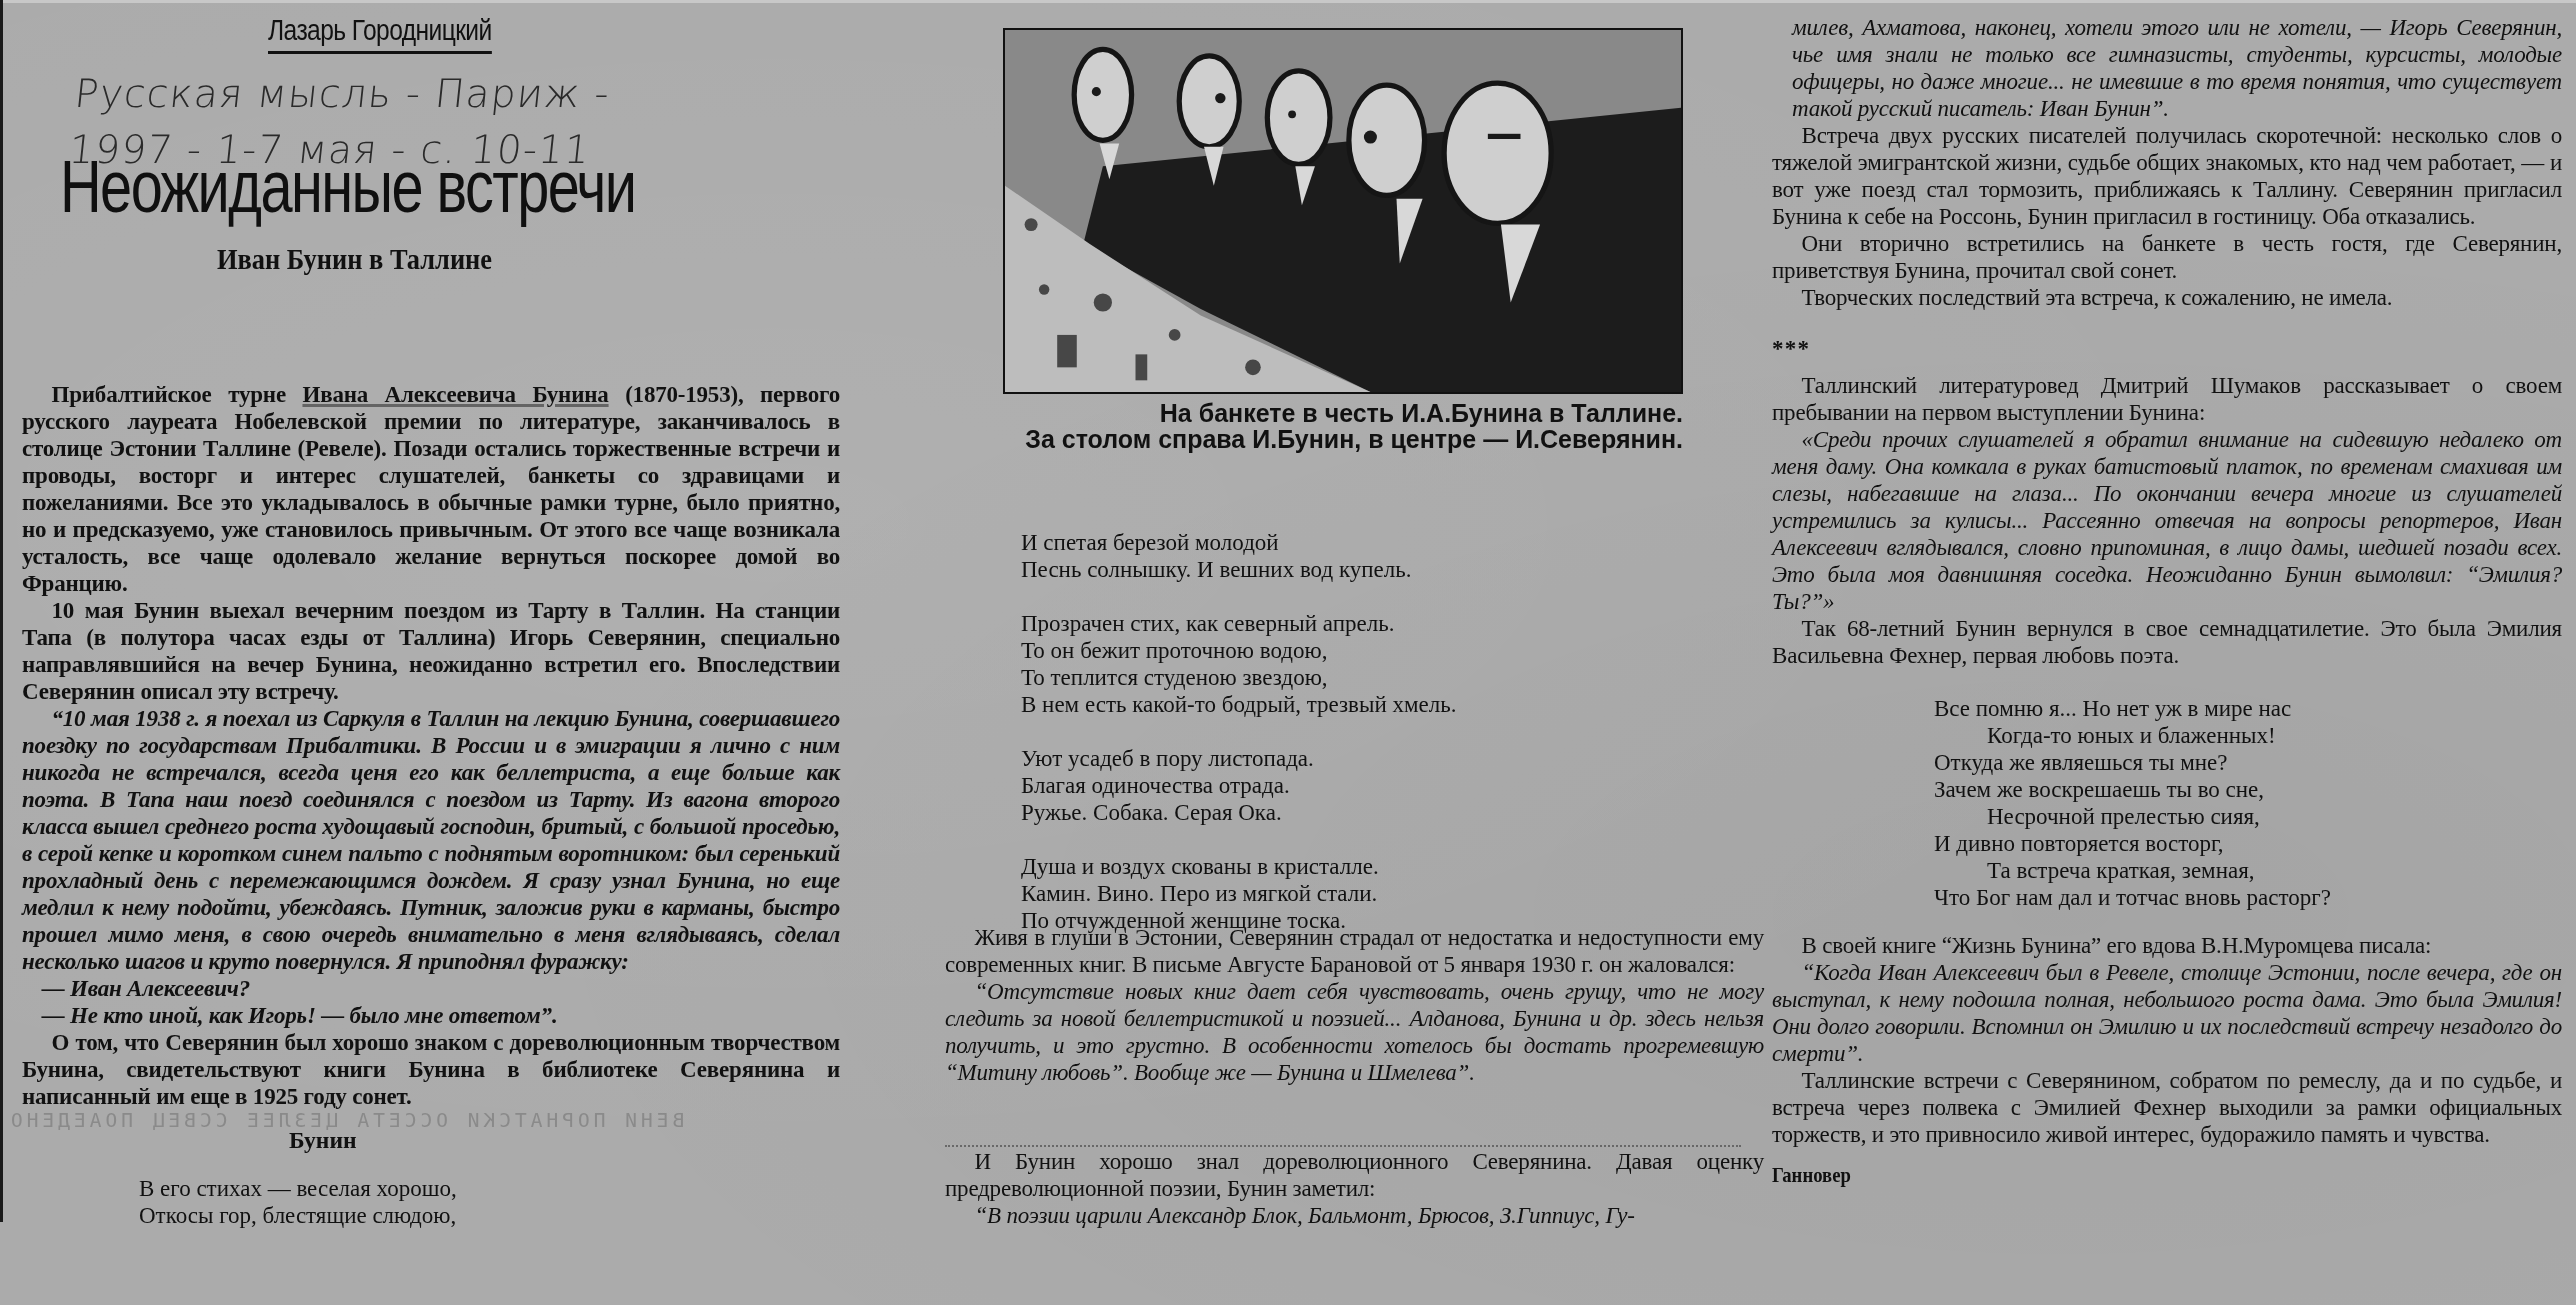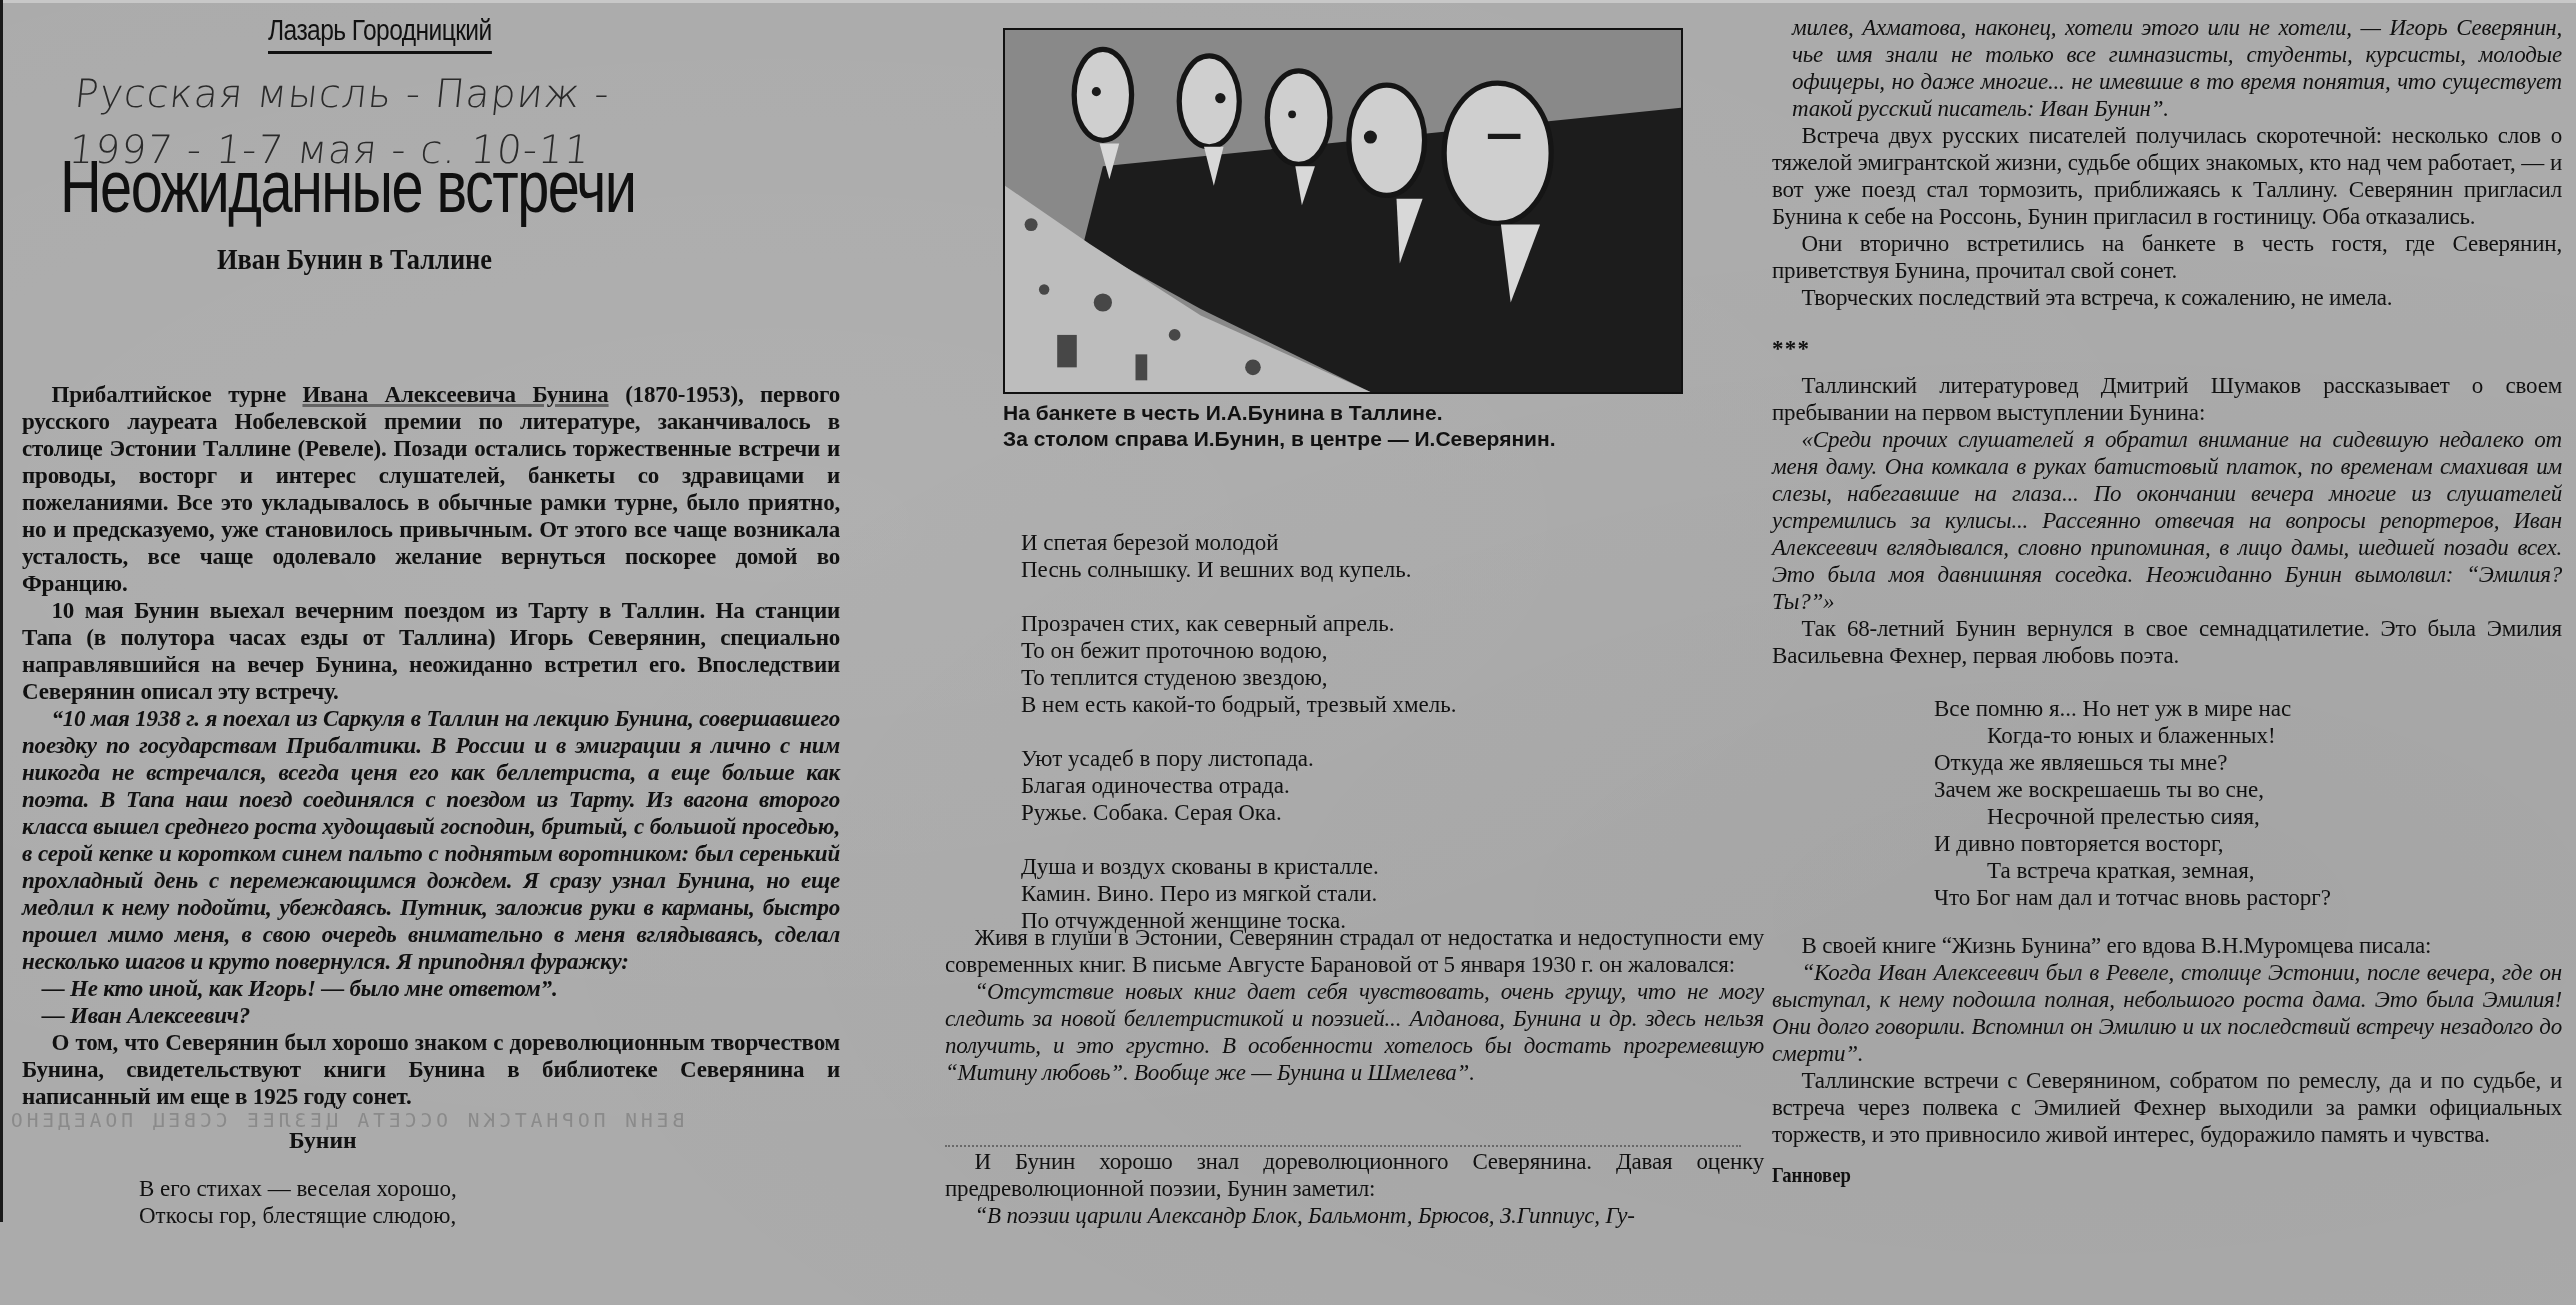--- a/index.html
+++ b/index.html
@@ -85,23 +85,23 @@
 
   
   .photo {
     position: absolute; left: 1003px; top: 27.6px; width: 680px; height: 366px;
     border: 2.6px solid #111; box-sizing: border-box; overflow: hidden;
     background: #b6b6b6;
   }
   .photo svg { width: 100%; height: 100%; display: block; }
   .caption {
     position: absolute; left: 1003px; top: 400px; width: 680px;
-    text-align: left;
+    text-align: right;
     font-family: "Liberation Sans", "DejaVu Sans", sans-serif; font-weight: bold;
-    font-size: 21px; line-height: 26px;
+    font-size: 25px; line-height: 26px;
   }
   .col2 .poem { position: absolute; left: 1021px; top: 529px; }
   .col2 .body { position: absolute; left: 945px; top: 924px; width: 819px; }
   .dotted-rule {
     position: absolute; left: 945px; top: 1145px; width: 796px; height: 0;
     border-top: 2px dotted rgba(40,40,40,0.5);
   }
   .col2 .body2 { position: absolute; left: 945px; top: 1148px; width: 819px; }
 
   
@@ -125,22 +125,22 @@
   <div class="byline">Лазарь Городницкий</div>
   <div class="handwriting"><span>Русская мысль - Париж -</span>
 <span>1997 - 1-7 мая - с. 10-11</span></div>
   <h1 class="headline" style="margin:0;font-weight:normal">Неожиданные встречи</h1>
   <div class="subhead">Иван Бунин в Таллине</div>
 
   <div class="body">
     <p><span>Прибалтийское турне </span><span class="underlined">Ивана Алексеевича Бунина</span><span> (1870-1953), первого русского лауреата Нобелевской премии по литературе, заканчивалось в столице Эстонии Таллине (Ревеле). Позади остались торжественные встречи и проводы, восторг и интерес слушателей, банкеты со здравицами и пожеланиями. Все это укладывалось в обычные рамки турне, было приятно, но и предсказуемо, уже становилось привычным. От этого все чаще возникала усталость, все чаще одолевало желание вернуться поскорее домой во Францию.</span></p>
     <p>10 мая Бунин выехал вечерним поездом из Тарту в Таллин. На станции Тапа (в полутора часах езды от Таллина) Игорь Северянин, специально направлявшийся на вечер Бунина, неожиданно встретил его. Впоследствии Северянин описал эту встречу.</p>
     <p class="ital">“10 мая 1938 г. я поехал из Саркуля в Таллин на лекцию Бунина, совершавшего поездку по государствам Прибалтики. В России и в эмиграции я лично с ним никогда не встречался, всегда ценя его как беллетриста, а еще больше как поэта. В Тапа наш поезд соединялся с поездом из Тарту. Из вагона второго класса вышел среднего роста худощавый господин, бритый, с большой проседью, в серой кепке и коротком синем пальто с поднятым воротником: был серенький прохладный день с перемежающимся дождем. Я сразу узнал Бунина, но еще медлил к нему подойти, убеждаясь. Путник, заложив руки в карманы, быстро прошел мимо меня, в свою очередь внимательно в меня вглядываясь, сделал несколько шагов и круто повернулся. Я приподнял фуражку:</p>
+    <p class="ital dialog">— Иван Алексеевич?</p>
     <p class="ital dialog">— Не кто иной, как Игорь! — было мне ответом”.</p>
-    <p class="ital dialog">— Иван Алексеевич?</p>
     <p>О том, что Северянин был хорошо знаком с дореволюционным творчеством Бунина, свидетельствуют книги Бунина в библиотеке Северянина и написанный им еще в 1925 году сонет.</p>
   </div>
 
   <div class="bleed" style="left:6.6px;top:1109px;">ВЕНИ ПОРНАТСКИ ОССЕТА ЦЕЗЛЕЕ ССВЕЦ ПОАЕДЕНО</div>
 
   <div class="poem-title">Бунин</div>
   <div class="poem">
     <span class="line">В его стихах — веселая хорошо,</span>
     <span class="line">Откосы гор, блестящие слюдою,</span>
   </div>

